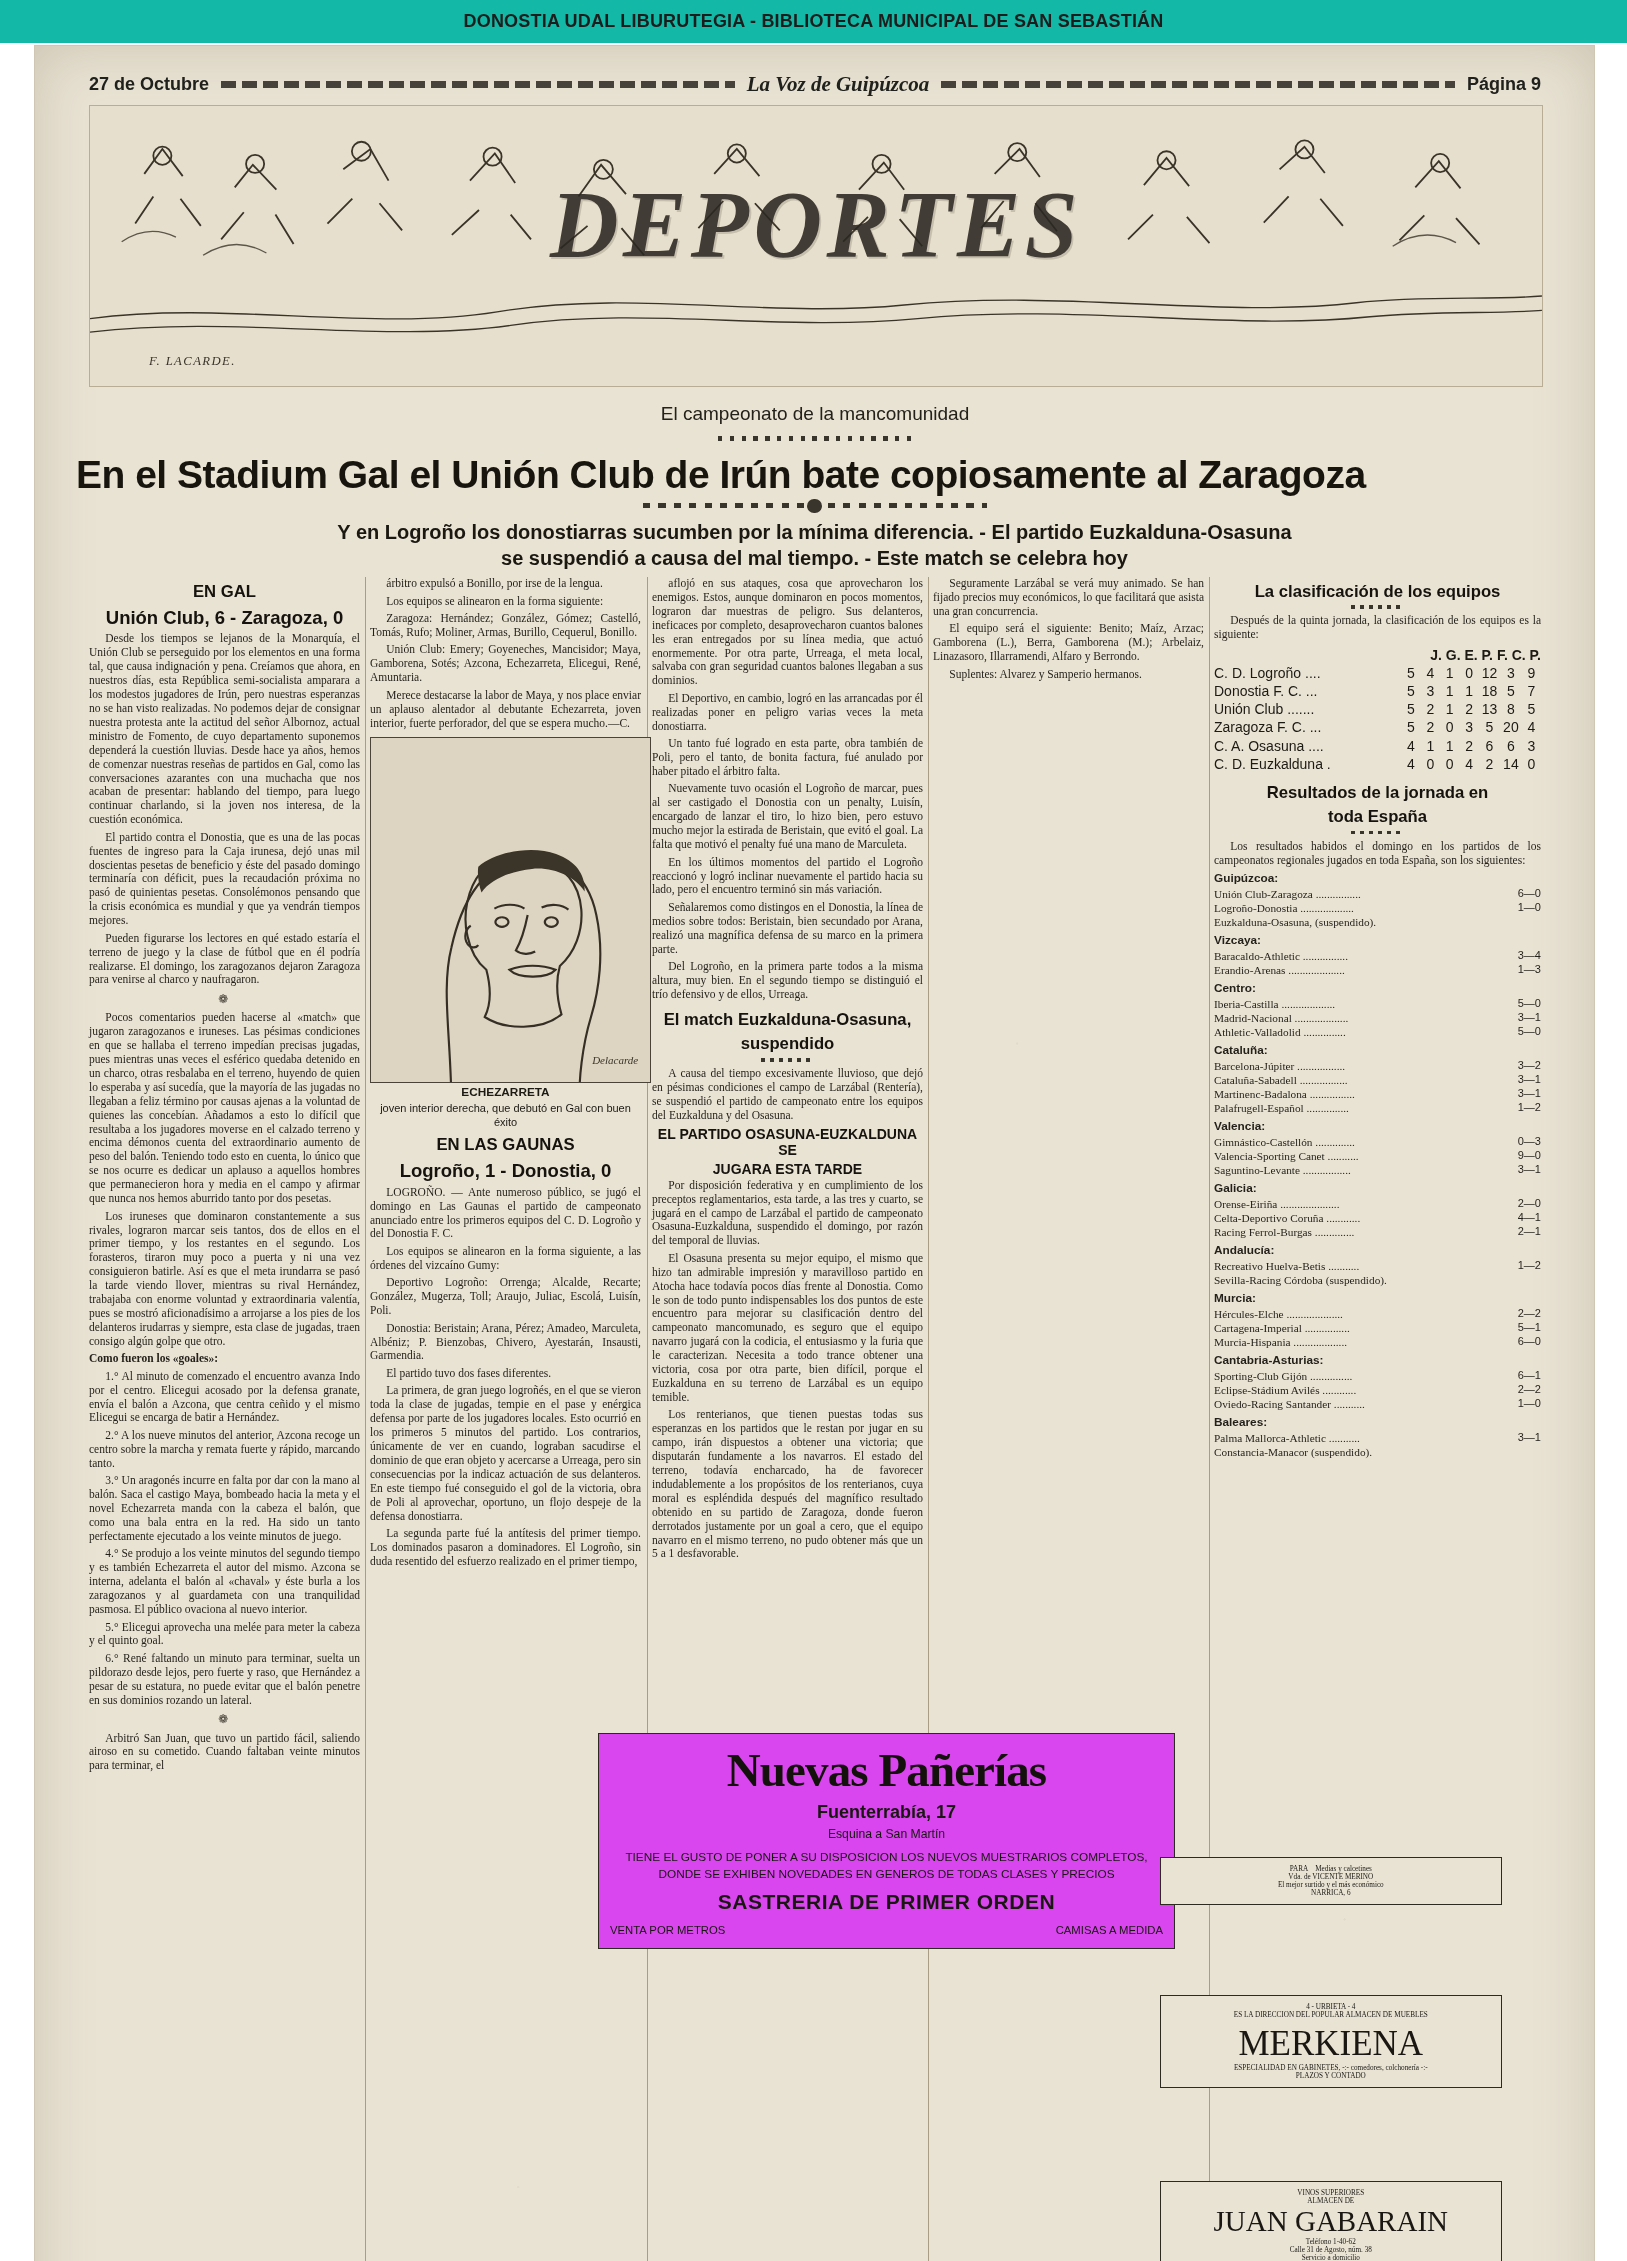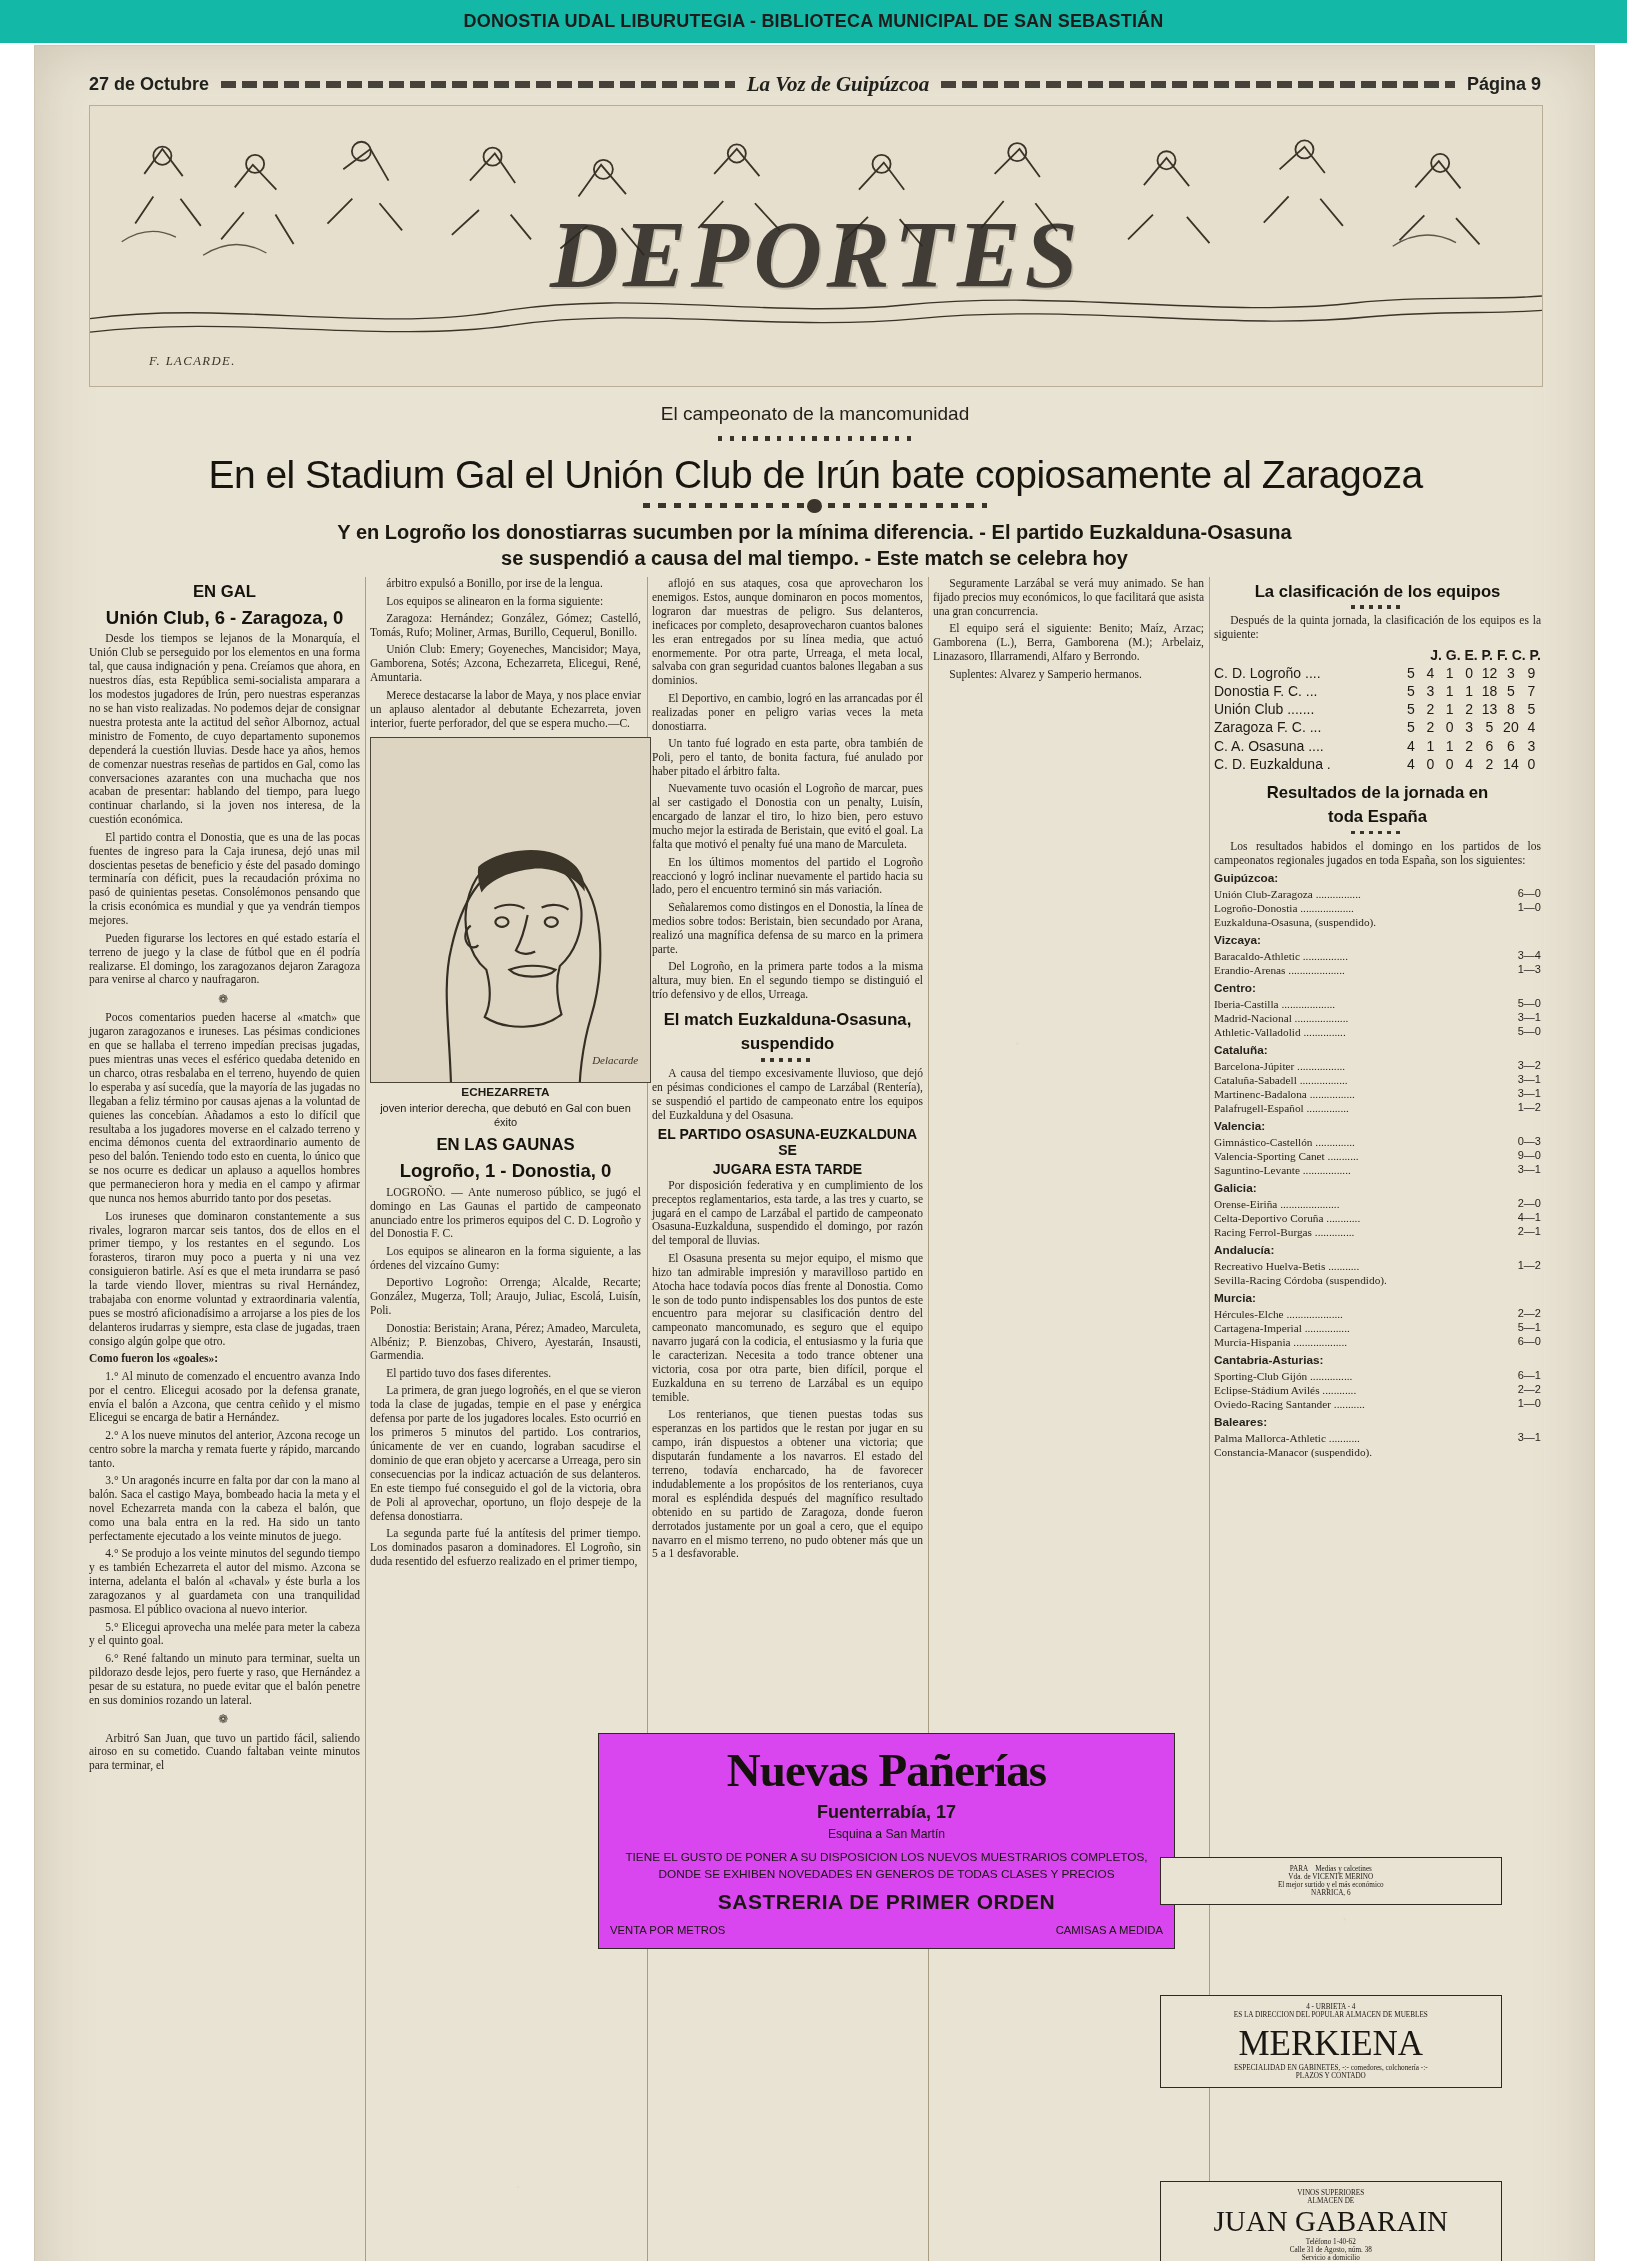--- a/index.html
+++ b/index.html
@@ -18,32 +18,32 @@
     pointer-events:none;}
   
   .masthead{position:absolute;left:54px;top:22.6px;width:1452px;height:32px;display:flex;align-items:center;justify-content:space-between;}
   .mh-date,.mh-page{font-family:"Liberation Sans",sans-serif;font-size:18px;font-weight:700;color:#20201c;white-space:nowrap;}
   .mh-title{font-family:"Liberation Serif",serif;font-size:21px;font-style:italic;font-weight:700;color:#20201c;white-space:nowrap;}
   .rule-seg{flex:1;height:7.2px;margin:0 11.8px;background:
      repeating-linear-gradient(to right,#2a2620 0 15.4px,transparent 15.4px 21px);opacity:.85;}
   
   .banner{position:absolute;left:54px;top:59px;width:1452px;height:280px;background:#e6dfcd;border:0.9px solid #b9ae95;overflow:hidden;}
   .banner svg{position:absolute;inset:0;}
-  .banner-word{position:absolute;left:0;right:0;top:94px;text-align:center;font-family:"Liberation Serif",serif;
+  .banner-word{position:absolute;left:0;right:0;top:64px;text-align:center;font-family:"Liberation Serif",serif;
      font-size:95px;font-weight:700;font-style:italic;letter-spacing:4.5px;color:#2b2722;opacity:.88;
      text-shadow:1.8px 1.8px 0 rgba(90,80,60,.25);}
   .banner-sign{position:absolute;left:59px;bottom:17px;font-family:"Liberation Serif",serif;font-size:12.7px;
      font-style:italic;color:#3a332a;letter-spacing:1.4px;}
   
   .kicker{position:absolute;left:54px;top:357px;width:1452px;text-align:center;font-family:"Liberation Sans",sans-serif;
           font-size:19px;color:#24211b;}
   .kicker-dots{position:absolute;left:50%;transform:translateX(-50%);top:390px;width:194px;height:4.5px;
           background:repeating-linear-gradient(to right,#3a352c 0 4.5px,transparent 4.5px 11.8px);}
-  .head1{position:absolute;left:41px;top:407px;width:1479px;text-align:center;font-family:"Liberation Sans",sans-serif;
-          font-weight:400;font-size:39px;letter-spacing:-0.5px;color:#18150f;}
+  .head1{position:absolute;left:41px;top:407px;width:1479px;font-family:"Liberation Sans",sans-serif;
+          font-weight:700;font-size:39px;letter-spacing:-0.5px;color:#18150f;}
   .head-dots{position:absolute;left:50%;transform:translateX(-50%);top:457px;width:344px;height:5.4px;
           background:repeating-linear-gradient(to right,#3a352c 0 7.2px,transparent 7.2px 15.4px);}
   .head-dots:after{content:"";position:absolute;left:50%;top:-4.5px;margin-left:-7.2px;width:14.5px;height:14.5px;
           background:#3a352c;border-radius:50%;}
   .sub1{position:absolute;left:81px;top:474px;width:1397px;text-align:center;font-family:"Liberation Sans",sans-serif;
           font-weight:700;font-size:20px;color:#1b1812;line-height:1.28;}
   
   .cols{position:absolute;left:54px;top:531px;width:1452px;height:1940px;}
   .col{position:absolute;top:0;bottom:0;}
   .c1{left:0;width:271px;}

